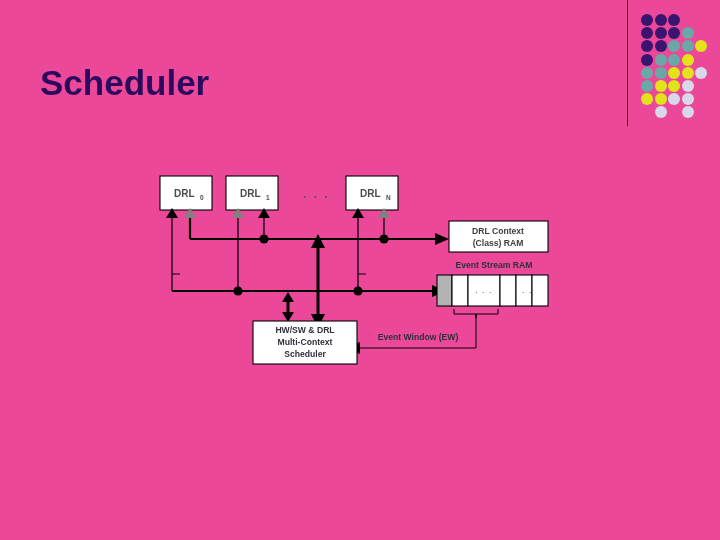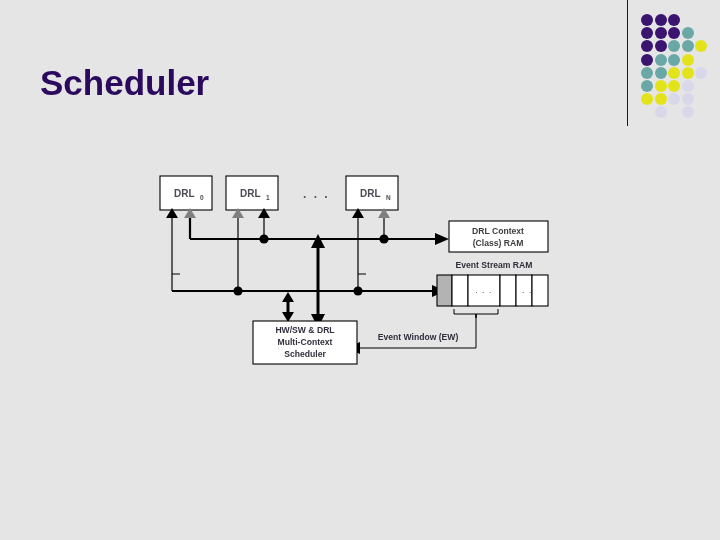--- a/index.html
+++ b/index.html
@@ -136,21 +136,21 @@
     stroke-width: 3;
     fill: none;
   }
   .dg-junction { fill: #000000; }
   .dg-arrow-gray { fill: #808080; }
   .dg-arrow { fill: #000000; }
 </style>
 </head>
 <body>
 
-<div id="slide" style="background: #e5e5e5;">
+<div id="slide" style="background: #ec4899;">
 
   <div id="slide-title" style="color: rgb(43, 10, 94);">Scheduler</div>
 
   <div id="header-divider" style="background: rgb(26, 26, 26);"></div>
 
   <div id="dot-grid">
       <div class="deco-dot" style="left: 0px; top: 0px; background: rgb(59, 20, 112);"></div>
       <div class="deco-dot" style="left: 13.5px; top: 0px; background: rgb(59, 20, 112);"></div>
       <div class="deco-dot" style="left: 27px; top: 0px; background: rgb(59, 20, 112);"></div>
       <div class="deco-dot" style="left: 0px; top: 13.2px; background: rgb(59, 20, 112);"></div>

